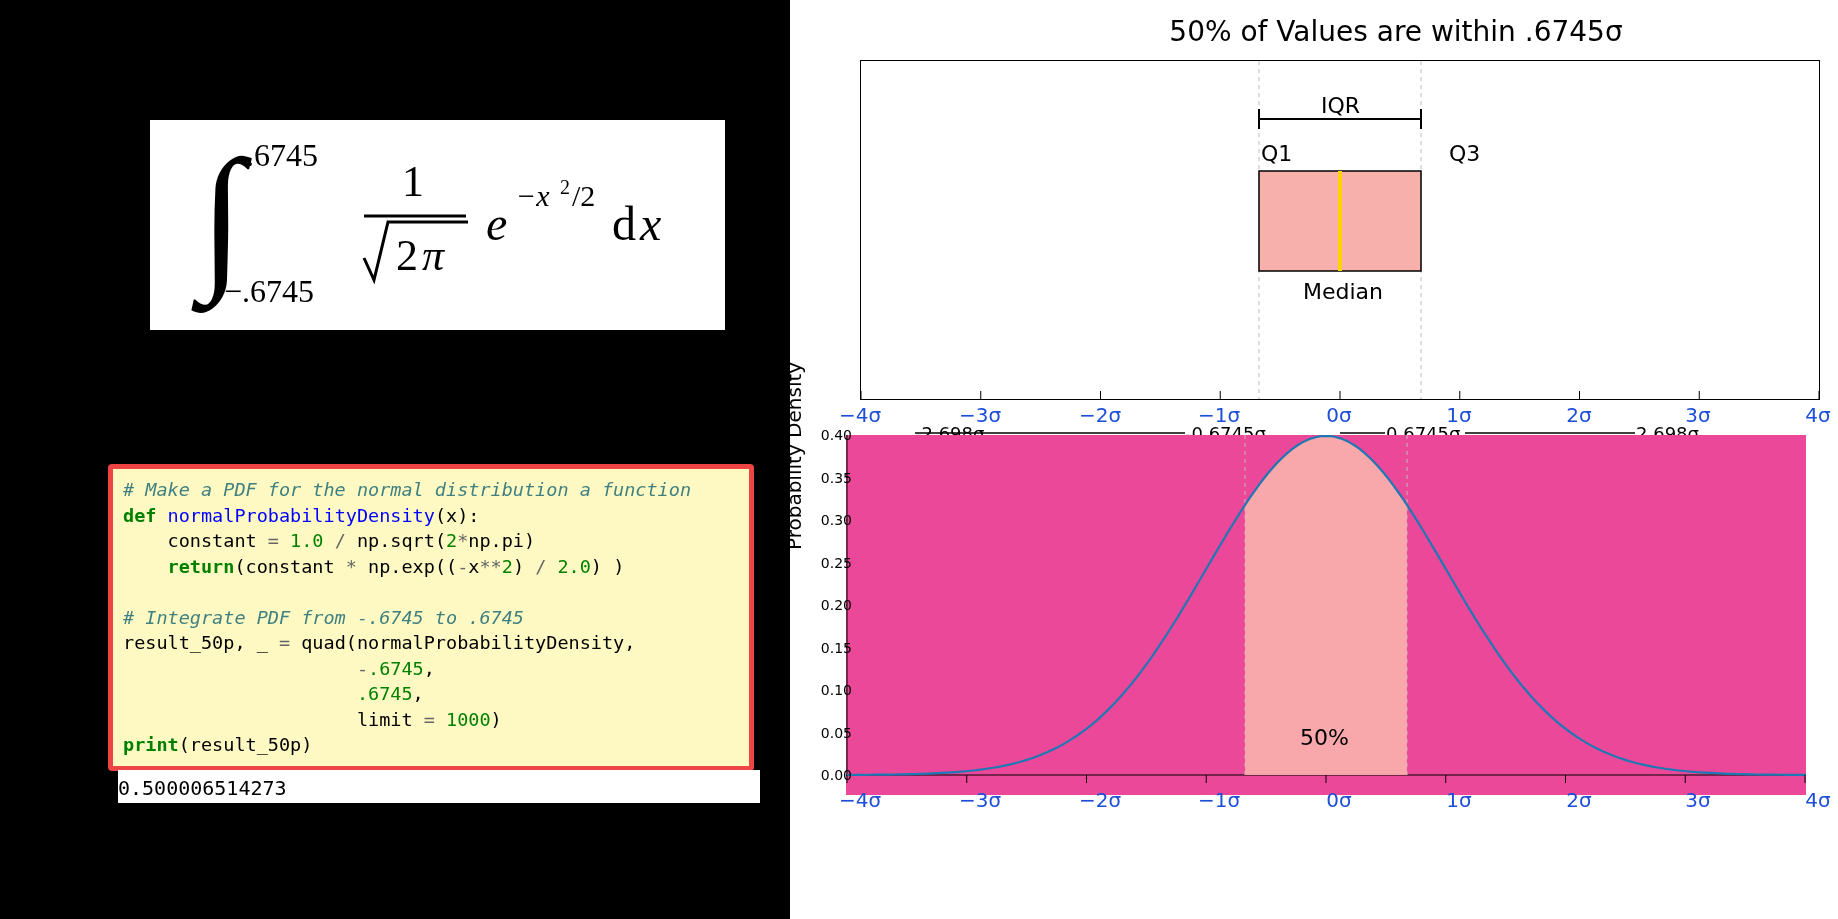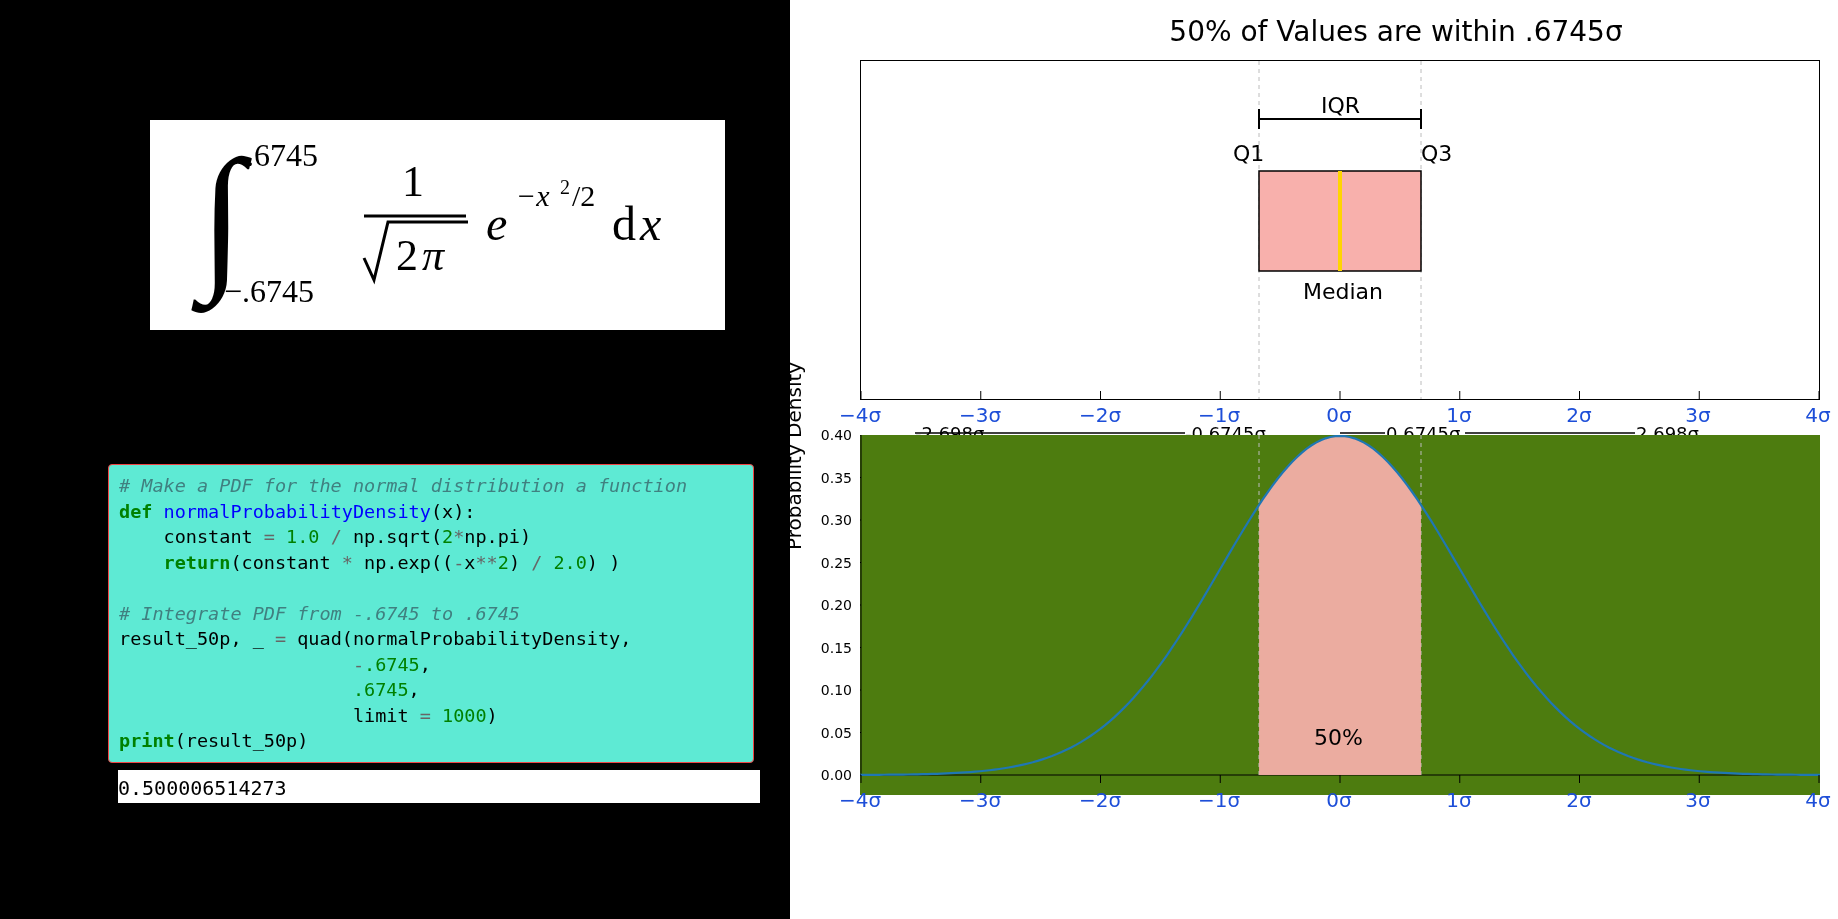--- a/index.html
+++ b/index.html
@@ -32,22 +32,22 @@
     justify-content: center;
     font-family: "STIX Two Math", "Cambria Math", "Latin Modern Math", "Times New Roman", serif;
   }
   .formula-svg { width: 540px; height: 190px; }
 
   
   .code-box {
     position: absolute;
     left: 108px; top: 464px;
     width: 646px;
-    background: #5eead4;
-    border: 1px solid #ef4444;
+    background: #fef9c3;
+    border: 5px solid #ef4444;
     border-radius: 4px;
     padding: 8px 10px;
     box-sizing: border-box;
   }
   .code-box pre {
     margin: 0;
     font-family: "DejaVu Sans Mono", Menlo, Consolas, monospace;
     font-size: 18.5px;
     line-height: 1.38;
     white-space: pre;
@@ -83,23 +83,23 @@
   .top-plot {
     position: absolute;
     left: 70px; top: 60px;
     width: 960px; height: 340px;
     border: 1px solid #000;
     box-sizing: border-box;
     background: #fff;
   }
   .bot-plot {
     position: absolute;
-    left: 70px; top: 435px;
+    left: 56px; top: 435px;
     width: 960px; height: 360px;
-    background: #4d7c0f;
+    background: #ec4899;
     text-align: right;
   }
   .axis-tick {
     position: absolute;
     font-size: 20px;
     color: #1d4ed8;
     transform: translateX(-50%);
     white-space: nowrap;
   }
   .axis-tick-y {
@@ -119,21 +119,21 @@
     font-size: 20px;
     color: #000;
     white-space: nowrap;
   }
   .ann {
     position: absolute;
     font-size: 20px;
     color: #000;
   }
   .iqr-label { top: 32px; font-size: 22px; }
-  .q-labels { font-size: 22px; }
+  .q-labels { font-size: 22px; margin-left: 28px; }
   .median-label { font-size: 22px; }
   .sigma-label { font-size: 18px; color: #000; }
   .fill50 { font-size: 22px; }
 </style>
 </head>
 <body>
 
 <div class="left-col">
 
   <div class="formula-box">

